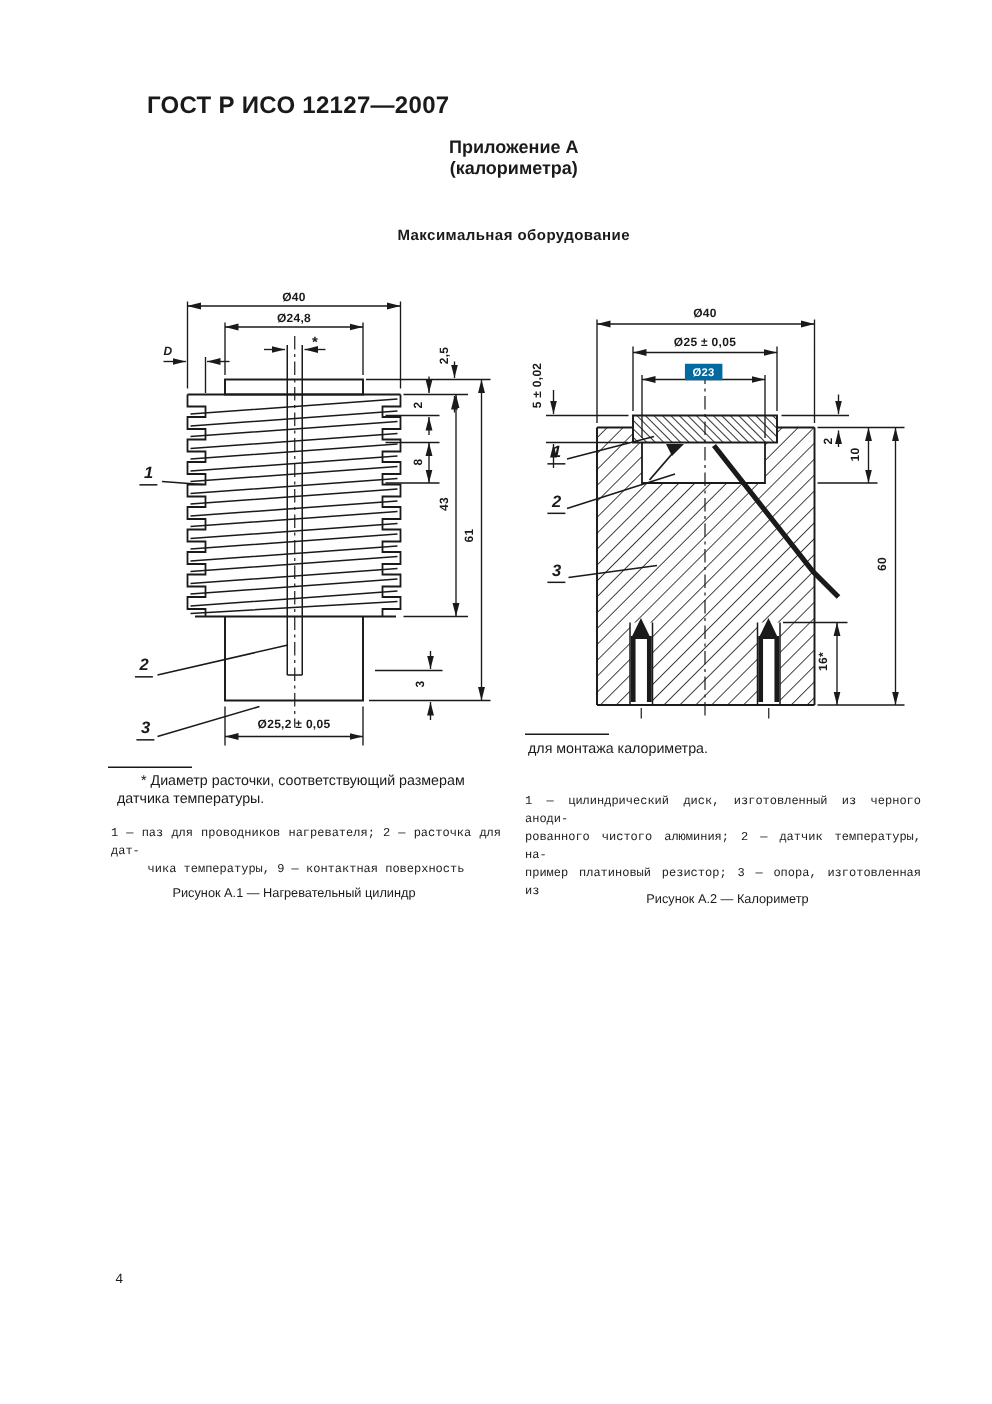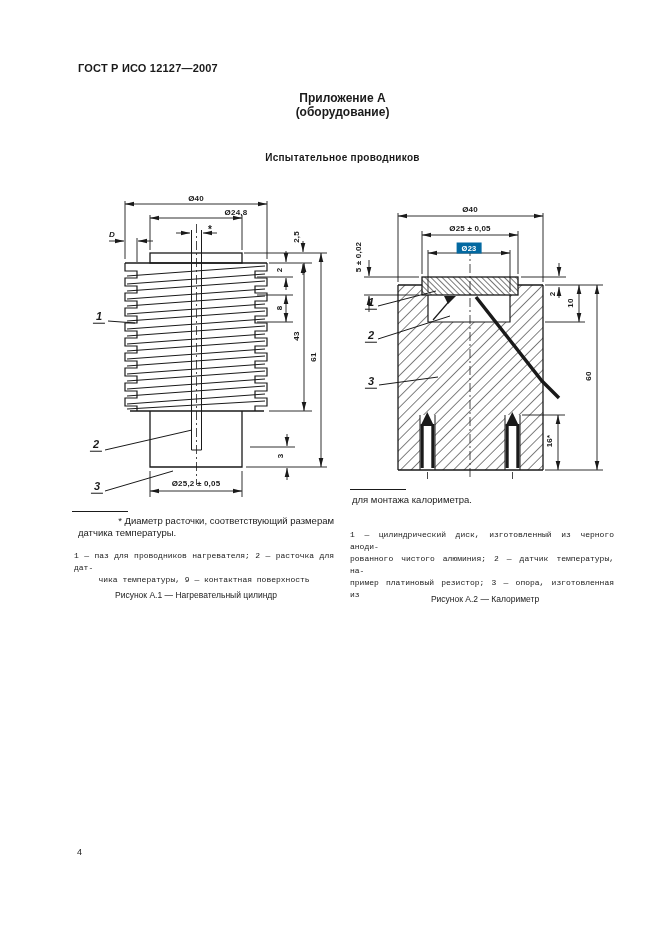--- a/index.html
+++ b/index.html
@@ -7,42 +7,42 @@
         font-family:"Liberation Sans",sans-serif;color:#1a1a1a;overflow:hidden;}
   .abs{position:absolute;}
   svg{position:absolute;left:0;top:0;}
   .hlab{position:absolute;transform:translate(-50%,-50%);font-size:8px;font-weight:bold;
         white-space:nowrap;letter-spacing:.2px;}
   .vlab{position:absolute;transform:translate(-50%,-50%) rotate(-90deg);font-size:8px;
         font-weight:bold;white-space:nowrap;letter-spacing:.2px;}
   .pos{position:absolute;transform:translate(-50%,-50%);font-style:italic;font-weight:bold;
        font-size:11px;border-bottom:1.2px solid #1a1a1a;padding:0 3px;line-height:1.05;}
   .boxed{background:#0369a1;color:#ffffff;padding:1px 5px;font-size:7.5px;}
-  .std{font-weight:bold;font-size:11px;letter-spacing:.2px;}
+  .std{font-weight:bold;font-size:16px;letter-spacing:.2px;margin-left:20px;}
   .centerblock{text-align:center;}
   .apx{font-weight:bold;font-size:12px;}
   .sect{font-weight:bold;font-size:10px;letter-spacing:.3px;}
   .rule{background:#1a1a1a;height:1px;}
   .fn{font-size:9.5px;line-height:12.2px;}
-  .fn .ind{text-indent:16px;text-align:right;}
+  .fn .ind{text-indent:16px;}
   .leg{font-size:8px;line-height:12px;font-family:Liberation Mono, monospace;}
   .cap{font-size:8.5px;text-align:center;}
   .j{text-align:justify;text-align-last:justify;}
   .c{text-align:center;}
   .pgnum{font-size:9px;}
 </style>
 </head>
 <body>
 
 <div class="page">
 
   <div class="abs std" style="left:78px;top:62px;">ГОСТ Р ИСО 12127—2007</div>
   <div class="abs centerblock apx" style="left:60px;top:91px;width:565px;">Приложение А</div>
-  <div class="abs centerblock apx" style="left:60px;top:105px;width:565px;">(оборудование)</div>
-  <div class="abs centerblock sect" style="left:60px;top:152px;width:565px;">Испытательное проводников</div>
+  <div class="abs centerblock apx" style="left:60px;top:105px;width:565px;">(калориметра)</div>
+  <div class="abs centerblock sect" style="left:60px;top:152px;width:565px;">Максимальная оборудование</div>
 
   <svg width="661" height="936" viewBox="0 0 661 936">
     <defs>
       <marker id="ae" markerUnits="userSpaceOnUse" markerWidth="10" markerHeight="7" refX="9" refY="3.5" orient="auto">
         <path d="M9,3.5 L0,1.2 L0,5.8 Z" fill="#1a1a1a"></path>
       </marker>
       <marker id="ab" markerUnits="userSpaceOnUse" markerWidth="10" markerHeight="7" refX="0" refY="3.5" orient="auto">
         <path d="M0,3.5 L9,1.2 L9,5.8 Z" fill="#1a1a1a"></path>
       </marker>
       <pattern id="hp1" width="7.5" height="7.5" patternUnits="userSpaceOnUse" patternTransform="rotate(45)">
@@ -129,21 +129,21 @@
       <path stroke-width="0.9" marker-end="url(#ae)" d="M559,298 V287"></path>
       <path stroke-width="0.9" marker-start="url(#ab)" marker-end="url(#ae)" d="M579,285 V322"></path>
       <path stroke-width="0.9" marker-start="url(#ab)" marker-end="url(#ae)" d="M597,285 V470"></path>
       <path stroke-width="0.9" marker-start="url(#ab)" marker-end="url(#ae)" d="M558,415 V470"></path>
 
       <path stroke-width="1" d="M378,306 L436,291 M378,339 L450,316 M379,385 L438,377"></path>
     </g>
   </svg>
 
   <span class="hlab" style="left:196px;top:198px;">Ø40</span>
-  <span class="hlab" style="left:196px;top:212px;margin-left:40px;">Ø24,8</span>
+  <span class="hlab" style="left:196px;top:212px;">Ø24,8</span>
   <span class="hlab" style="left:112px;top:234px;font-style:italic;">D</span>
   <span class="hlab" style="left:210px;top:229px;font-size:10px;">*</span>
   <span class="vlab" style="left:296px;top:237px;">2,5</span>
   <span class="vlab" style="left:279px;top:270px;">2</span>
   <span class="vlab" style="left:279px;top:308px;">8</span>
   <span class="vlab" style="left:296px;top:336px;">43</span>
   <span class="vlab" style="left:313px;top:357px;">61</span>
   <span class="vlab" style="left:280px;top:456px;">3</span>
   <span class="hlab" style="left:196px;top:483px;text-align:center;">Ø25,2 ± 0,05</span>
   <span class="pos" style="left:99px;top:317px;">1</span>

